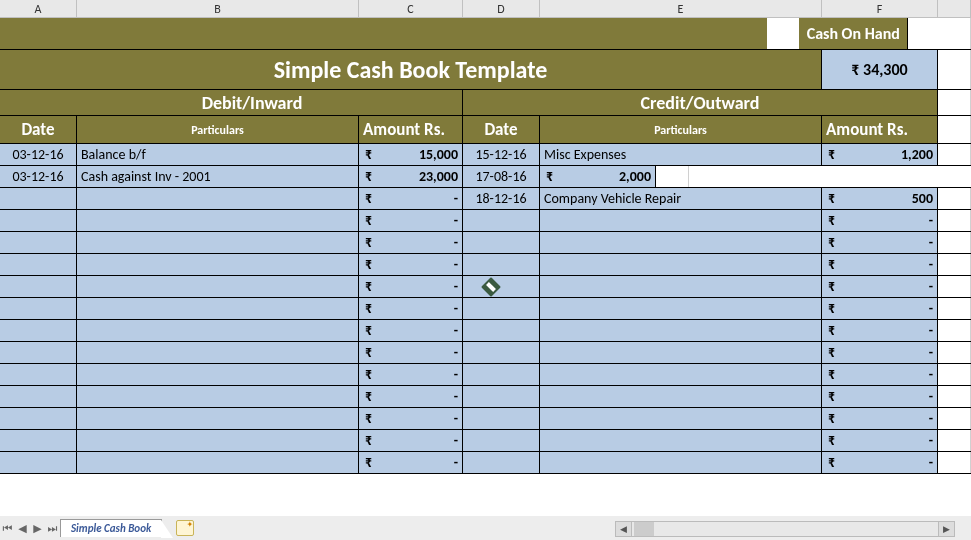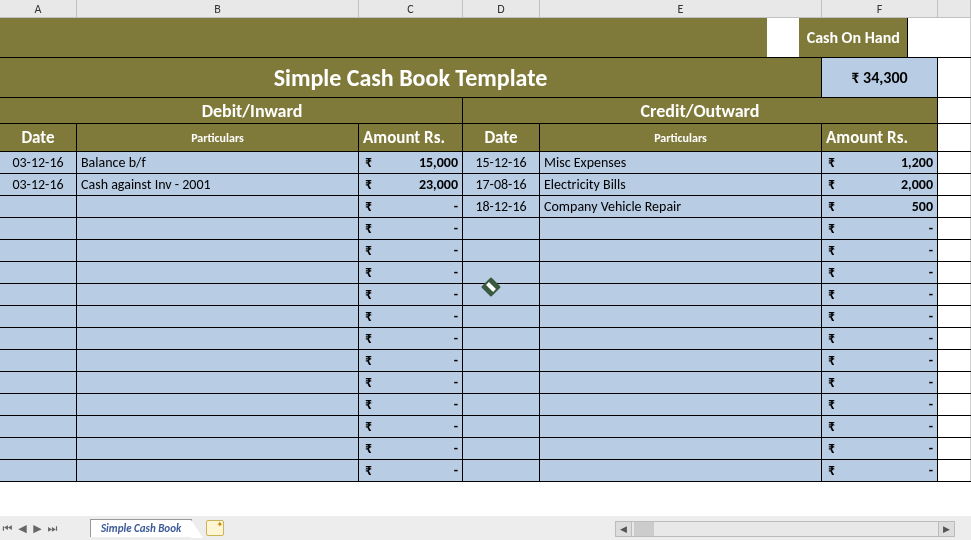--- a/index.html
+++ b/index.html
@@ -10,21 +10,21 @@
 .col-a{width:77px;} .col-b{width:282px;} .col-c{width:104px;} .col-d{width:77px;} .col-e{width:282px;} .col-f{width:116px;} .col-g{width:33px;}
 
 .sheet { position:relative; }
 
 .row { display:flex; border-bottom:1px solid #000; }
 .cell { border-right:1px solid #000; padding:1px 4px; display:flex; align-items:center; }
 
 .olive { background:#807a3a; color:#fff; }
 .blue { background:#b8cce4; color:#000; }
 
-.cash-label-row { height:40px;gap:32px; }
+.cash-label-row { height:32px;gap:32px; }
 .title-row { height:40px; }
 .section-row { height:26px; }
 .header-row { height:28px; }
 .data-row { height:22px; }
 
 .title-cell { width:822px; justify-content:center; font-weight:bold; font-size:24px; }
 .cash-label { width:116px; font-weight:bold; font-size:16px; justify-content:center; }
 .cash-value { width:116px; font-weight:bold; font-size:16px; justify-content:center; }
 
 .debit-header { width:463px; justify-content:center; font-weight:bold; font-size:18px; color:#fff;padding-left:46px; }
@@ -41,21 +41,21 @@
 .rupee { position:absolute; left:6px; font-weight:bold; }
 .val { width:100%; text-align:right; font-weight:bold; }
 
 .white-gap { width:33px; background:#fff; border-right:1px solid #d0d0d0; }
 
 .logo { position:absolute; left:476px; top:254px; width:30px; height:30px; z-index:10; }
 
 .tab-bar { position:absolute; bottom:0; left:0; right:0; height:24px; background:#ededed; display:flex; align-items:center; font-size:11px; }
 .tab-nav { width:60px; display:flex; }
 .tab-nav span { width:15px; height:18px; display:flex; align-items:center; justify-content:center; color:#666; cursor:pointer; }
-.tab { background:#fff; border:1px solid #999; border-bottom:none; padding:2px 10px; color:#3b5998; font-weight:bold; font-style:italic; position:relative;margin-left:30px; }
+.tab { background:#fff; border:1px solid #999; border-bottom:none; padding:2px 10px; color:#3b5998; font-weight:bold; font-style:italic; position:relative; }
 .tab::after { content:""; position:absolute; right:-12px; top:0; width:0; height:0; border-left:12px solid #fff; border-top:18px solid transparent; }
 .tab-add { margin-left:14px; width:18px; height:16px; background:#fef5d4; border:1px solid #c9b458; border-radius:2px; position:relative; }
 .tab-add::before { content:"✦"; position:absolute; font-size:8px; color:#d08000; right:0; top:-2px; }
 .hscroll { position:absolute; right:16px; bottom:3px; width:340px; height:16px; background:#e8e8e8; border:1px solid #bbb; display:flex; }
 .hscroll .btn { width:16px; background:#ddd; border-right:1px solid #bbb; text-align:center; line-height:14px; font-size:9px; color:#555; }
 .hscroll .btn:last-child { border-left:1px solid #bbb; border-right:none; }
 .hscroll .thumb { width:20px; background:#ccc; margin-left:2px; }
 </style>
 </head>
 <body>
@@ -117,21 +117,20 @@
         <div class="white-gap"></div>
       </div>
       <div class="row data-row">
         <div class="cell blue c-date">03-12-16</div>
         <div class="cell blue c-part">Cash against Inv - 2001</div>
         <div class="cell blue c-amt">
           <span class="rupee">₹</span>
           <span class="val">23,000</span>
         </div>
         <div class="cell blue c-date">17-08-16</div>
-        <div class="cell blue c-part">Electricity Bills</div>
         <div class="cell blue c-amt2">
           <span class="rupee">₹</span>
           <span class="val">2,000</span>
         </div>
         <div class="white-gap"></div>
       </div>
       <div class="row data-row">
         <div class="cell blue c-date"></div>
         <div class="cell blue c-part"></div>
         <div class="cell blue c-amt">

